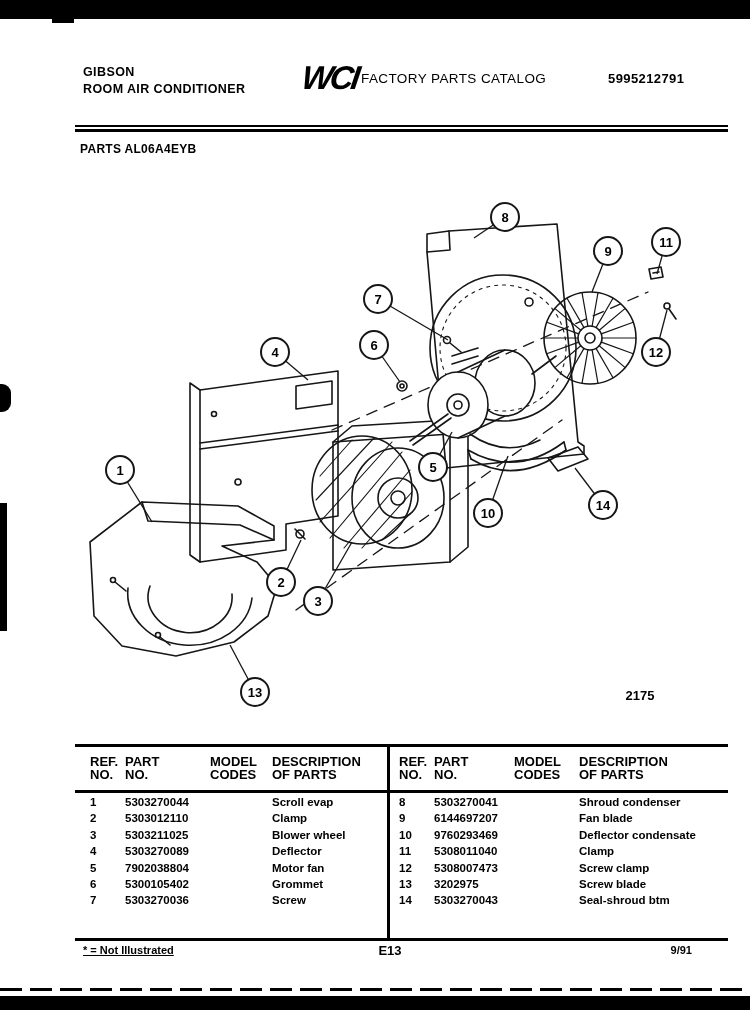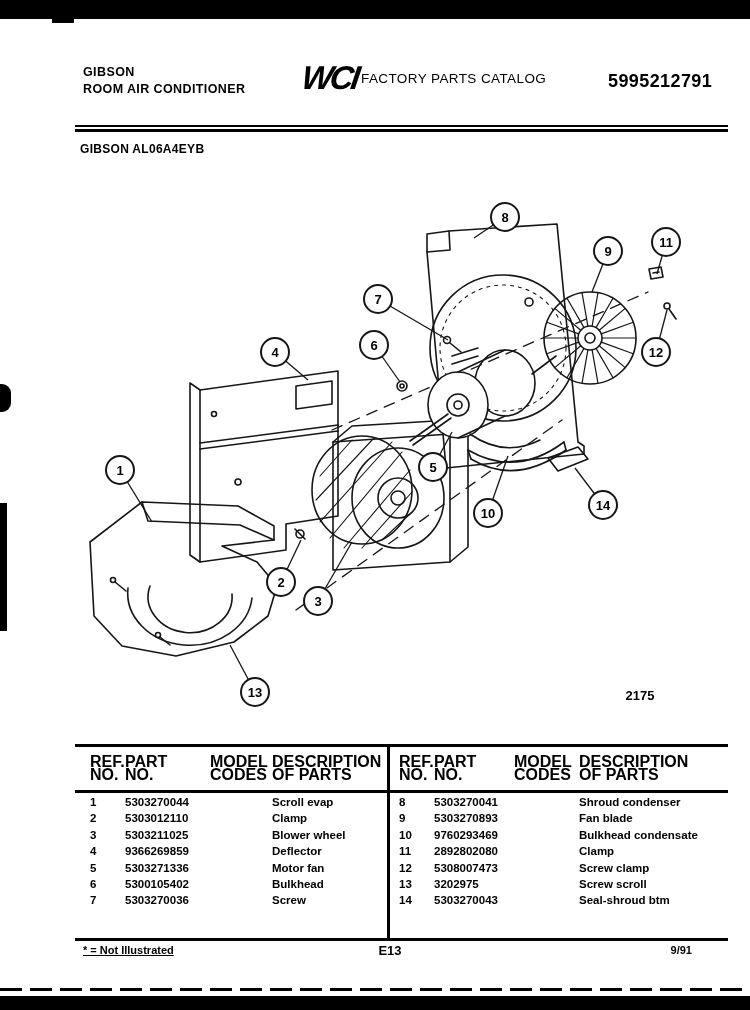--- a/index.html
+++ b/index.html
@@ -12,40 +12,40 @@
   .a-left-strip{left:0;top:503px;width:7px;height:128px;}
   .a-bottom-line{left:0;top:988px;width:750px;height:3px;
      background:repeating-linear-gradient(90deg,#000 0 22px,transparent 22px 30px);}
   .a-bottom{left:0;top:996px;width:750px;height:14px;}
 
   .brand{position:absolute;left:83px;top:64px;font-weight:bold;font-size:12.5px;
          letter-spacing:.4px;line-height:17px;white-space:pre-line;}
   .logo{position:absolute;left:302px;top:59px;font-weight:bold;font-style:italic;
         font-size:33px;letter-spacing:-3px;transform:skewX(-8deg);}
   .catalog-title{position:absolute;left:361px;top:71px;font-weight:normal;font-size:13.5px;letter-spacing:.4px;}
-  .catalog-number{position:absolute;left:608px;top:71px;font-weight:bold;font-size:18px;letter-spacing:.4px;}
+  .catalog-number{position:absolute;left:608px;top:71px;font-weight:bold;font-size:13px;letter-spacing:.4px;}
   .rule{position:absolute;left:75px;width:653px;background:#000;}
   .rule-a{top:125px;height:2px;}
   .rule-b{top:129px;height:3px;}
   .model-line{position:absolute;left:80px;top:142px;font-weight:bold;font-size:12px;letter-spacing:.3px;}
 
   .diagram{position:absolute;left:0;top:190px;}
   .diagram text{font-family:"Liberation Sans",sans-serif;}
 
   .parts-table{position:absolute;left:75px;top:744px;width:653px;height:191px;
                border-top:3px solid #000;border-bottom:3px solid #000;}
   .hdr-rule{position:absolute;left:0;top:43px;width:653px;height:3px;background:#000;}
   .tbl-divider{position:absolute;left:312px;top:0;height:100%;width:3px;background:#000;}
   .half{position:absolute;top:0;height:100%;}
   .hleft{left:0;width:312px;}
   .hright{left:315px;width:338px;}
   .cell{position:absolute;top:0;white-space:nowrap;}
   .hleft .c1{left:15px}.hleft .c2{left:50px}.hleft .c3{left:135px}.hleft .c4{left:197px}
   .hright .c1{left:9px}.hright .c2{left:44px}.hright .c3{left:124px}.hright .c4{left:189px}
-  .thead{position:absolute;left:0;right:0;top:8px;height:30px;font-weight:bold;font-size:16px;line-height:13px;}
+  .thead{position:absolute;left:0;right:0;top:8px;height:30px;font-weight:bold;font-size:13px;line-height:13px;}
   .thead .cell span{display:block;}
   .rows{position:absolute;left:0;right:0;top:48px;}
   .prow{position:relative;height:16.4px;font-weight:bold;font-size:11.5px;line-height:15px;}
 
   .footer-note{position:absolute;left:83px;top:944px;font-weight:bold;font-size:11px;text-decoration:underline;}
   .footer-page{position:absolute;left:0;top:943px;width:780px;text-align:center;font-weight:bold;font-size:13px;}
   .footer-date{position:absolute;right:58px;top:944px;font-weight:bold;font-size:11px;}
 </style>
 </head>
 <body>
@@ -58,21 +58,21 @@
   <div class="artifact a-left-strip"></div>
   <div class="artifact a-bottom-line"></div>
   <div class="artifact a-bottom"></div>
 
   <div class="brand"><span>GIBSON</span><br><span>ROOM AIR CONDITIONER</span></div>
   <div class="logo">WCI</div>
   <div class="catalog-title">FACTORY PARTS CATALOG</div>
   <div class="catalog-number">5995212791</div>
   <div class="rule rule-a"></div>
   <div class="rule rule-b"></div>
-  <div class="model-line">GIBSON AL06A4EYB</div>
+  <div class="model-line">PARTS AL06A4EYB</div>
 
   <svg class="diagram" width="750" height="520" viewBox="0 0 750 520">
     <g stroke="#161616" stroke-width="1.6" fill="none" stroke-linejoin="round" stroke-linecap="round">
 
       <path d="M332 240 L648 102" stroke-dasharray="11 8" stroke-width="1.3"></path>
       <path d="M296 420 L562 230" stroke-dasharray="11 8" stroke-width="1.3"></path>
 
       <g>
         <path d="M90 352 L142 312 L238 316 L274 336 L274 350 L222 356 L257 372 L277 396 L268 426 L234 452 L176 466 L122 456 L94 426 Z"></path>
         <path d="M142 312 L148 331 L240 335 L274 350"></path>
@@ -255,35 +255,35 @@
             <span class="cell c4">Clamp</span>
           </div>
           <div class="prow">
             <span class="cell c1">3</span>
             <span class="cell c2">5303211025</span>
             <span class="cell c3"></span>
             <span class="cell c4">Blower wheel</span>
           </div>
           <div class="prow">
             <span class="cell c1">4</span>
-            <span class="cell c2">9366269859</span>
+            <span class="cell c2">5303270089</span>
             <span class="cell c3"></span>
             <span class="cell c4">Deflector</span>
           </div>
           <div class="prow">
             <span class="cell c1">5</span>
-            <span class="cell c2">5303271336</span>
+            <span class="cell c2">7902038804</span>
             <span class="cell c3"></span>
             <span class="cell c4">Motor fan</span>
           </div>
           <div class="prow">
             <span class="cell c1">6</span>
             <span class="cell c2">5300105402</span>
             <span class="cell c3"></span>
-            <span class="cell c4">Bulkhead</span>
+            <span class="cell c4">Grommet</span>
           </div>
           <div class="prow">
             <span class="cell c1">7</span>
             <span class="cell c2">5303270036</span>
             <span class="cell c3"></span>
             <span class="cell c4">Screw</span>
           </div>
         </div>
     </div>
 
@@ -310,47 +310,47 @@
       </div>
       <div class="rows">
           <div class="prow">
             <span class="cell c1">8</span>
             <span class="cell c2">5303270041</span>
             <span class="cell c3"></span>
             <span class="cell c4">Shroud condenser</span>
           </div>
           <div class="prow">
             <span class="cell c1">9</span>
-            <span class="cell c2">5303270893</span>
+            <span class="cell c2">6144697207</span>
             <span class="cell c3"></span>
             <span class="cell c4">Fan blade</span>
           </div>
           <div class="prow">
             <span class="cell c1">10</span>
             <span class="cell c2">9760293469</span>
             <span class="cell c3"></span>
-            <span class="cell c4">Bulkhead condensate</span>
+            <span class="cell c4">Deflector condensate</span>
           </div>
           <div class="prow">
             <span class="cell c1">11</span>
-            <span class="cell c2">2892802080</span>
+            <span class="cell c2">5308011040</span>
             <span class="cell c3"></span>
             <span class="cell c4">Clamp</span>
           </div>
           <div class="prow">
             <span class="cell c1">12</span>
             <span class="cell c2">5308007473</span>
             <span class="cell c3"></span>
             <span class="cell c4">Screw clamp</span>
           </div>
           <div class="prow">
             <span class="cell c1">13</span>
             <span class="cell c2">3202975</span>
             <span class="cell c3"></span>
-            <span class="cell c4">Screw scroll</span>
+            <span class="cell c4">Screw blade</span>
           </div>
           <div class="prow">
             <span class="cell c1">14</span>
             <span class="cell c2">5303270043</span>
             <span class="cell c3"></span>
             <span class="cell c4">Seal-shroud btm</span>
           </div>
         </div>
     </div>
   </div>

